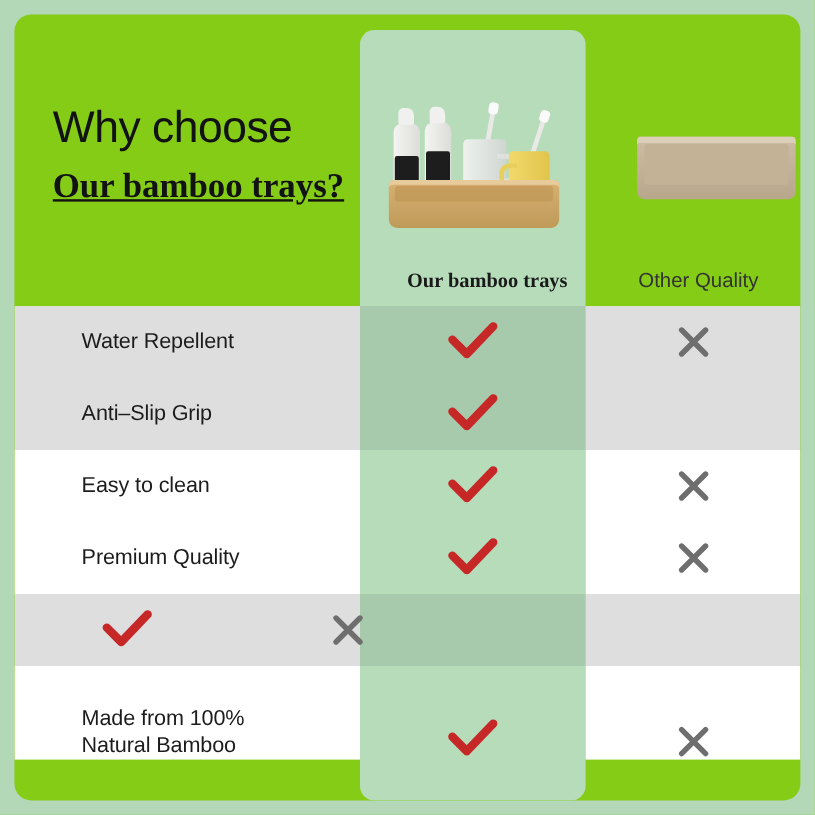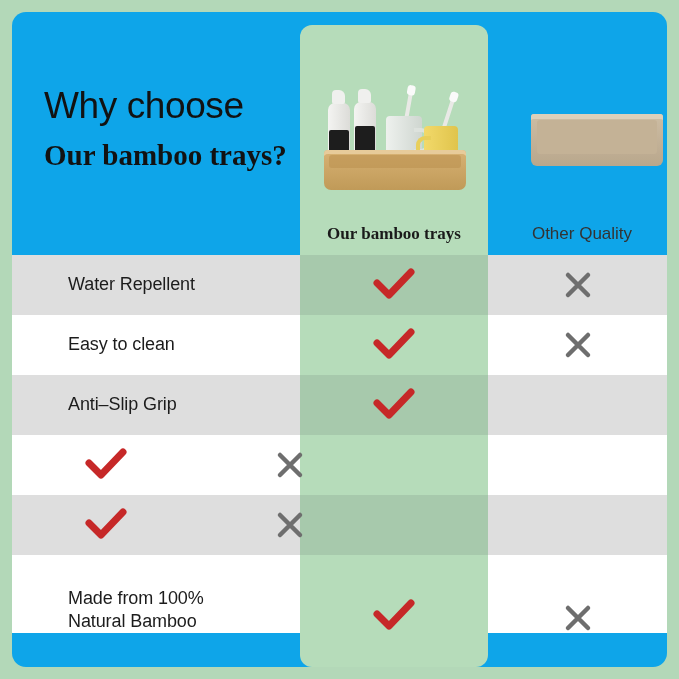--- a/index.html
+++ b/index.html
@@ -6,21 +6,21 @@
   body{
     width:679px;height:679px;
     background:#b3d8b8;
     font-family:"Liberation Sans", sans-serif;
     overflow:hidden;
   }
   .frame{
     position:absolute;
     left:12px;top:12px;
     width:655px;height:655px;
-    background:#0ea5e9;
+    background:#84cc16;
     border-radius:14px;
     overflow:hidden;
   }
 
   
   .highlight-band{
     position:absolute;
     left:288px;top:13px;
     width:188px;height:642px;
     background:#b6dcba;
@@ -50,20 +50,21 @@
     white-space:nowrap;
   }
   .title-line2{
     font-family:"Liberation Serif", serif;
     font-size:29px;
     font-weight:700;
     color:#121212;
     line-height:1.15;
     margin-top:12px;
     white-space:nowrap;
+    text-decoration:underline;
   }
 
   
   .photo-ours{
     position:absolute;
     left:300px;top:24px;
     width:164px;height:172px;
   }
   .photo-other{
     position:absolute;
@@ -154,21 +155,21 @@
   }
 
   
   .colhead{
     position:absolute;top:212px;
     text-align:center;
   }
   .colhead-ours{
     left:288px;width:188px;
     font-family:"Liberation Serif", serif;
-    font-size:17px;font-weight:700;color:#1a1a1a;
+    font-size:17px;font-weight:700;color:#1a1a1a;padding-left:12px;
   }
   .colhead-other{
     left:476px;width:188px;
     font-family:"Liberation Sans", sans-serif;
     font-size:17px;font-weight:400;color:#333333;
   }
 
   
   .rows{
     position:absolute;
@@ -268,67 +269,68 @@
           <svg class="tick" width="44" height="34" viewBox="0 0 44 34">
             <path d="M5 15 L17 27 L39 4" fill="none" stroke="#c62828" stroke-width="7" stroke-linecap="round" stroke-linejoin="round"></path>
           </svg>
         </div>
         <div class="cell-mark other">
           <svg class="cross" width="30" height="30" viewBox="0 0 30 30">
             <path d="M5 5 L25 25 M25 5 L5 25" fill="none" stroke="#6e6e6e" stroke-width="4.5" stroke-linecap="round"></path>
           </svg>
         </div>
       </div>
+      <div class="row shaded">
+        <div class="stripe-left"></div>
+        <div class="stripe-mid"></div>
+        <div class="stripe-right"></div>
+        <div class="cell-feature">Anti–Slip Grip</div>
+        <div class="cell-mark">
+          <svg class="tick" width="44" height="34" viewBox="0 0 44 34">
+            <path d="M5 15 L17 27 L39 4" fill="none" stroke="#c62828" stroke-width="7" stroke-linecap="round" stroke-linejoin="round"></path>
+          </svg>
+        </div>
+        <div class="cell-mark other"></div>
+      </div>
       <div class="row plain">
         <div class="stripe-left"></div>
         <div class="stripe-mid"></div>
         <div class="stripe-right"></div>
         <div class="cell-feature">Easy to clean</div>
         <div class="cell-mark">
           <svg class="tick" width="44" height="34" viewBox="0 0 44 34">
             <path d="M5 15 L17 27 L39 4" fill="none" stroke="#c62828" stroke-width="7" stroke-linecap="round" stroke-linejoin="round"></path>
           </svg>
         </div>
         <div class="cell-mark other">
           <svg class="cross" width="30" height="30" viewBox="0 0 30 30">
             <path d="M5 5 L25 25 M25 5 L5 25" fill="none" stroke="#6e6e6e" stroke-width="4.5" stroke-linecap="round"></path>
           </svg>
         </div>
       </div>
+      <div class="row plain">
+        <div class="stripe-left"></div>
+        <div class="stripe-mid"></div>
+        <div class="stripe-right"></div>
+        <div class="cell-feature">Premium Quality</div>
+        <div class="cell-mark">
+          <svg class="tick" width="44" height="34" viewBox="0 0 44 34">
+            <path d="M5 15 L17 27 L39 4" fill="none" stroke="#c62828" stroke-width="7" stroke-linecap="round" stroke-linejoin="round"></path>
+          </svg>
+        </div>
+        <div class="cell-mark other">
+          <svg class="cross" width="30" height="30" viewBox="0 0 30 30">
+            <path d="M5 5 L25 25 M25 5 L5 25" fill="none" stroke="#6e6e6e" stroke-width="4.5" stroke-linecap="round"></path>
+          </svg>
+        </div>
+      </div>
       <div class="row shaded">
         <div class="stripe-left"></div>
         <div class="stripe-mid"></div>
         <div class="stripe-right"></div>
-        <div class="cell-feature">Anti–Slip Grip</div>
-        <div class="cell-mark">
-          <svg class="tick" width="44" height="34" viewBox="0 0 44 34">
-            <path d="M5 15 L17 27 L39 4" fill="none" stroke="#c62828" stroke-width="7" stroke-linecap="round" stroke-linejoin="round"></path>
-          </svg>
-        </div>
-        <div class="cell-mark other"></div>
-      </div>
-      <div class="row plain">
-        <div class="stripe-left"></div>
-        <div class="stripe-mid"></div>
-        <div class="stripe-right"></div>
-        <div class="cell-mark">
-          <svg class="tick" width="44" height="34" viewBox="0 0 44 34">
-            <path d="M5 15 L17 27 L39 4" fill="none" stroke="#c62828" stroke-width="7" stroke-linecap="round" stroke-linejoin="round"></path>
-          </svg>
-        </div>
-        <div class="cell-mark other">
-          <svg class="cross" width="30" height="30" viewBox="0 0 30 30">
-            <path d="M5 5 L25 25 M25 5 L5 25" fill="none" stroke="#6e6e6e" stroke-width="4.5" stroke-linecap="round"></path>
-          </svg>
-        </div>
-      </div>
-      <div class="row shaded">
-        <div class="stripe-left"></div>
-        <div class="stripe-mid"></div>
-        <div class="stripe-right"></div>
         <div class="cell-mark">
           <svg class="tick" width="44" height="34" viewBox="0 0 44 34">
             <path d="M5 15 L17 27 L39 4" fill="none" stroke="#c62828" stroke-width="7" stroke-linecap="round" stroke-linejoin="round"></path>
           </svg>
         </div>
         <div class="cell-mark other">
           <svg class="cross" width="30" height="30" viewBox="0 0 30 30">
             <path d="M5 5 L25 25 M25 5 L5 25" fill="none" stroke="#6e6e6e" stroke-width="4.5" stroke-linecap="round"></path>
           </svg>
         </div>

